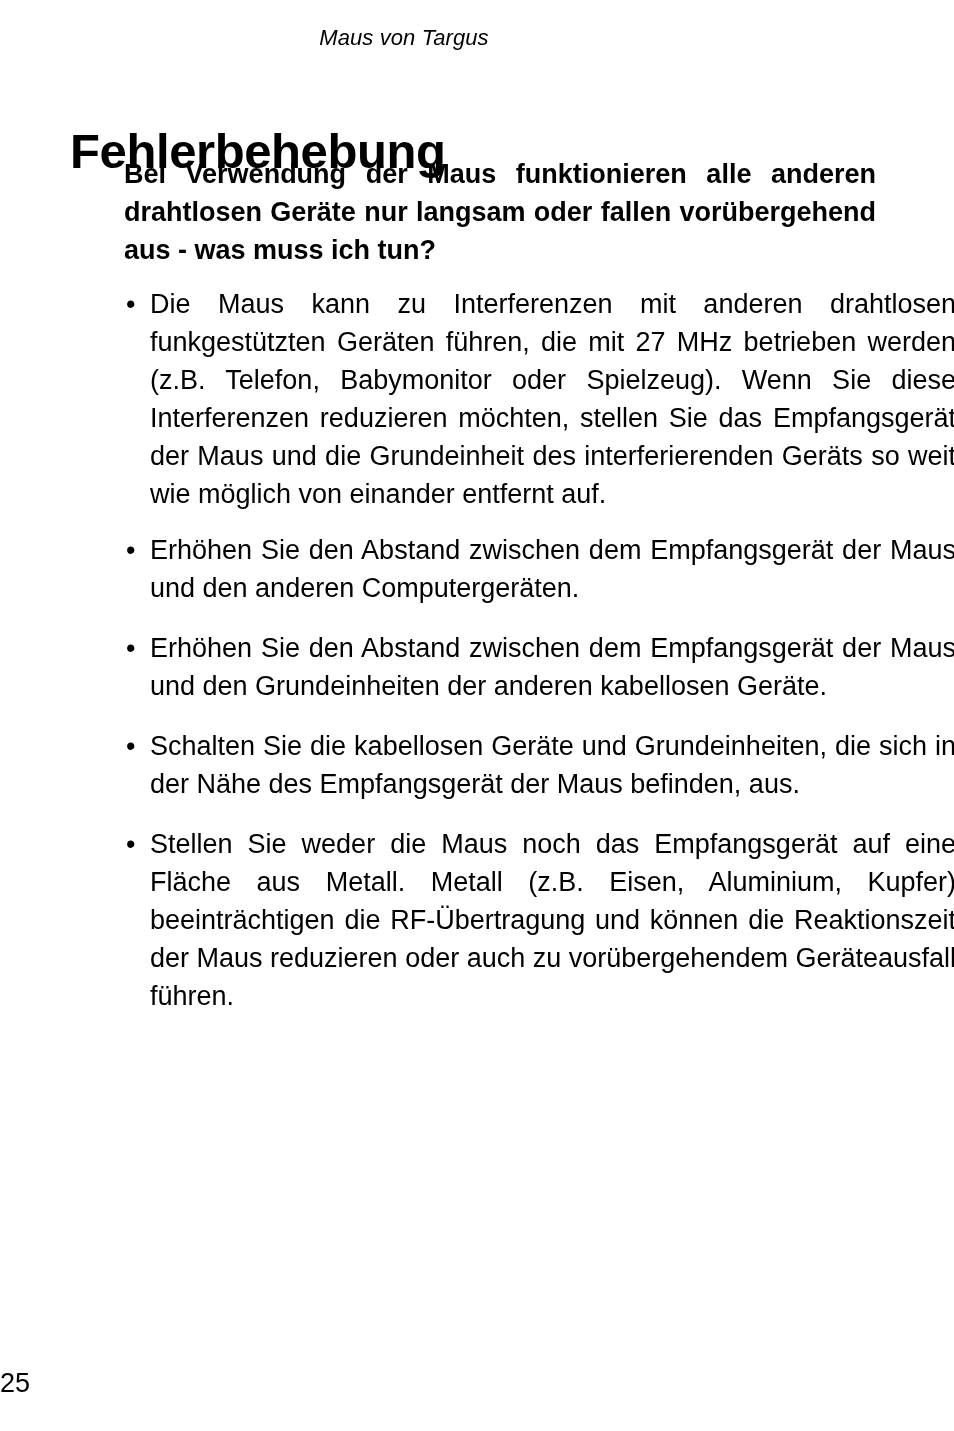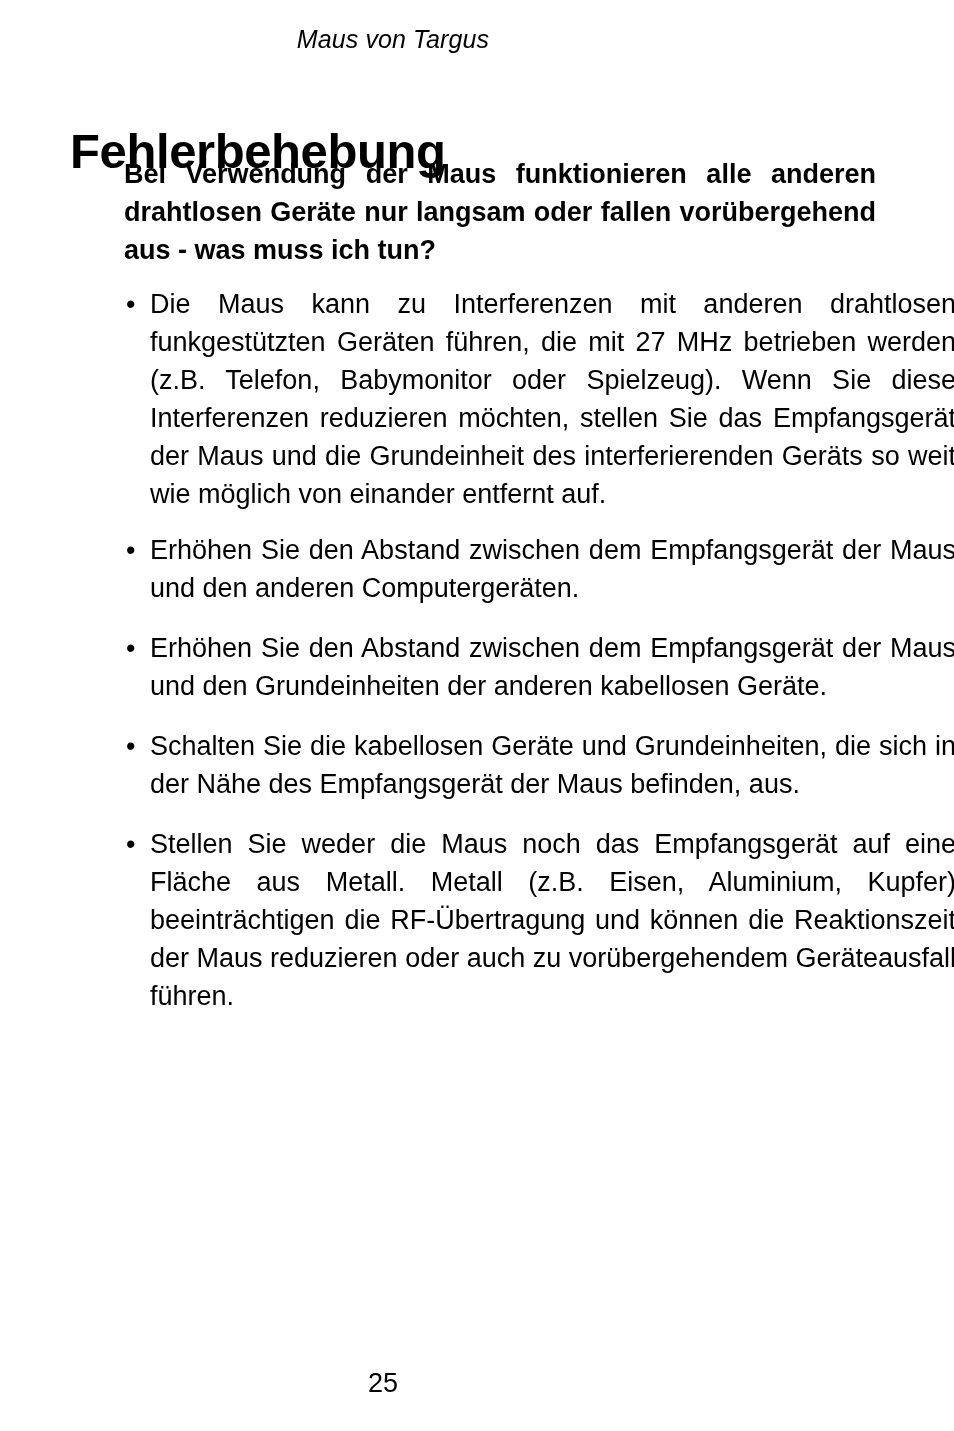--- a/index.html
+++ b/index.html
@@ -17,24 +17,24 @@
     height: 1431px;
     background: #ffffff;
     overflow: hidden;
     box-sizing: border-box;
   }
 
   
   .running-header {
     position: absolute;
     top: 26px;
-    left: 0;
+    left: 11px;
     width: 786px;
     text-align: center;
-    font-size: 25px;
+    font-size: 22px;
     font-style: italic;
     font-weight: normal;
     letter-spacing: 0.1px;
     line-height: 1.1;
   }
 
   
   .page-title {
     position: absolute;
     top: 92px;
@@ -97,21 +97,21 @@
   }
 
   .gap-after-list { height: 18px; }
 
   
   .page-number {
     position: absolute;
     bottom: 32px;
     left: 0;
     width: 766px;
-    text-align: center;
+    text-align: left;
     font-size: 27px;
     line-height: 1.1;
   }
 </style>
 </head>
 <body>
 
 <div class="page">
 
   <div class="running-header">Maus von Targus</div>

